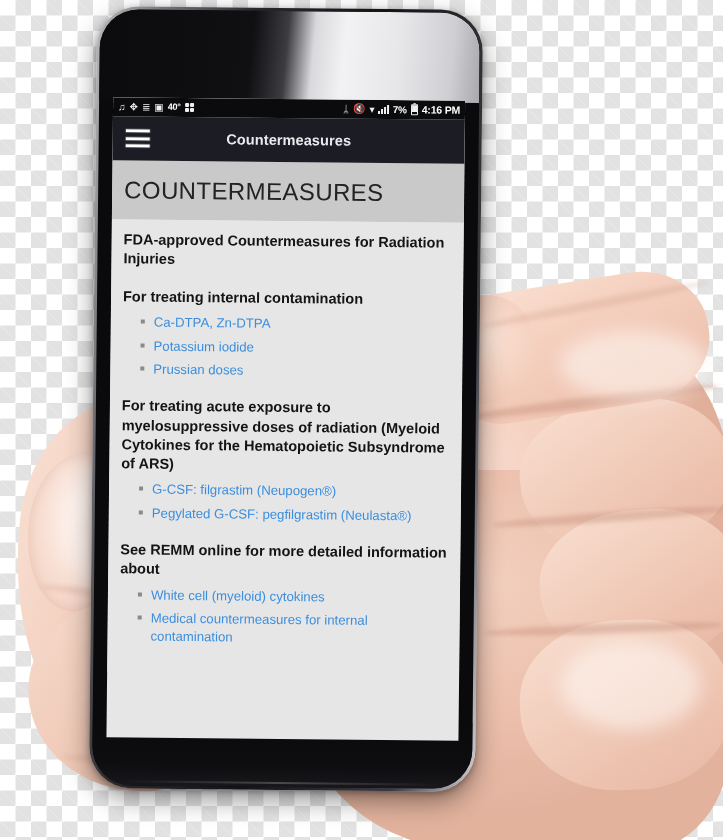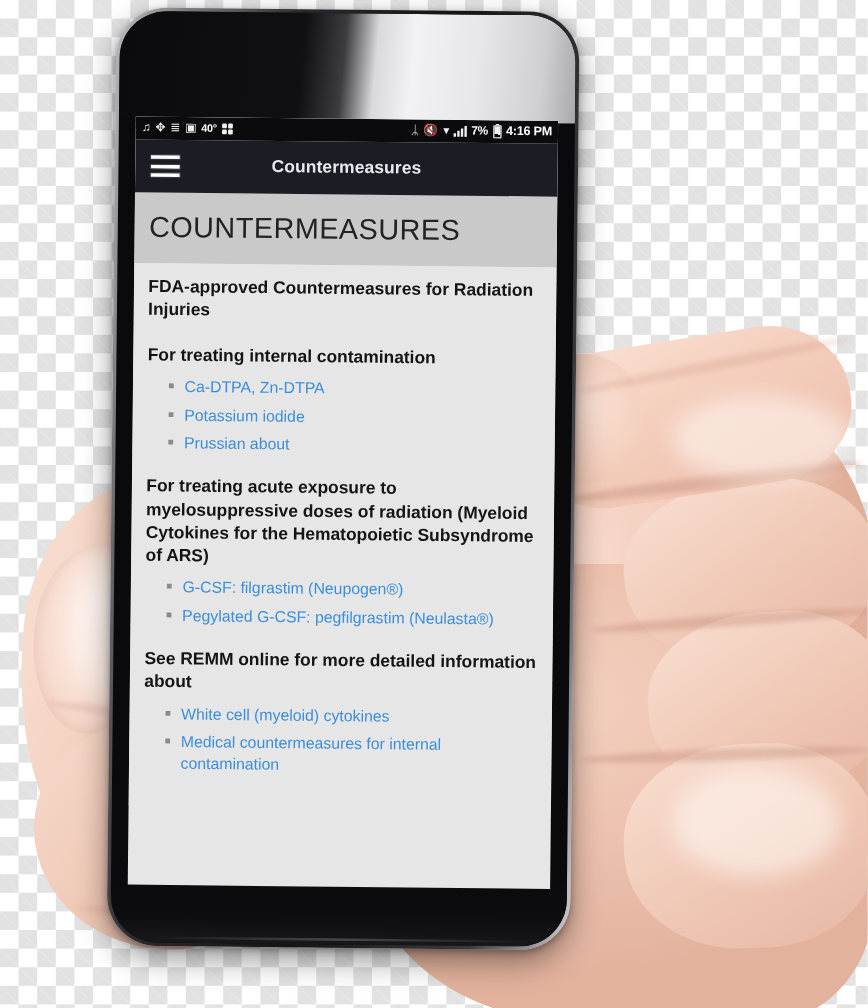--- a/index.html
+++ b/index.html
@@ -284,21 +284,21 @@
 
         <div>
           <p class="sec-head">FDA-approved Countermeasures for Radiation Injuries</p>
         </div>
 
         <div>
           <p class="sec-head spaced">For treating internal contamination</p>
           <ul class="links">
             <li><a href="#">Ca-DTPA, Zn-DTPA</a></li>
             <li><a href="#">Potassium iodide</a></li>
-            <li><a href="#">Prussian about</a></li>
+            <li><a href="#">Prussian doses</a></li>
           </ul>
         </div>
 
         <div>
           <p class="sec-head spaced">For treating acute exposure to myelosuppressive doses of radiation (Myeloid Cytokines for the Hematopoietic Subsyndrome of ARS)</p>
           <ul class="links">
             <li><a href="#">G-CSF: filgrastim (Neupogen®)</a></li>
             <li><a href="#">Pegylated G-CSF: pegfilgrastim (Neulasta®)</a></li>
           </ul>
         </div>

